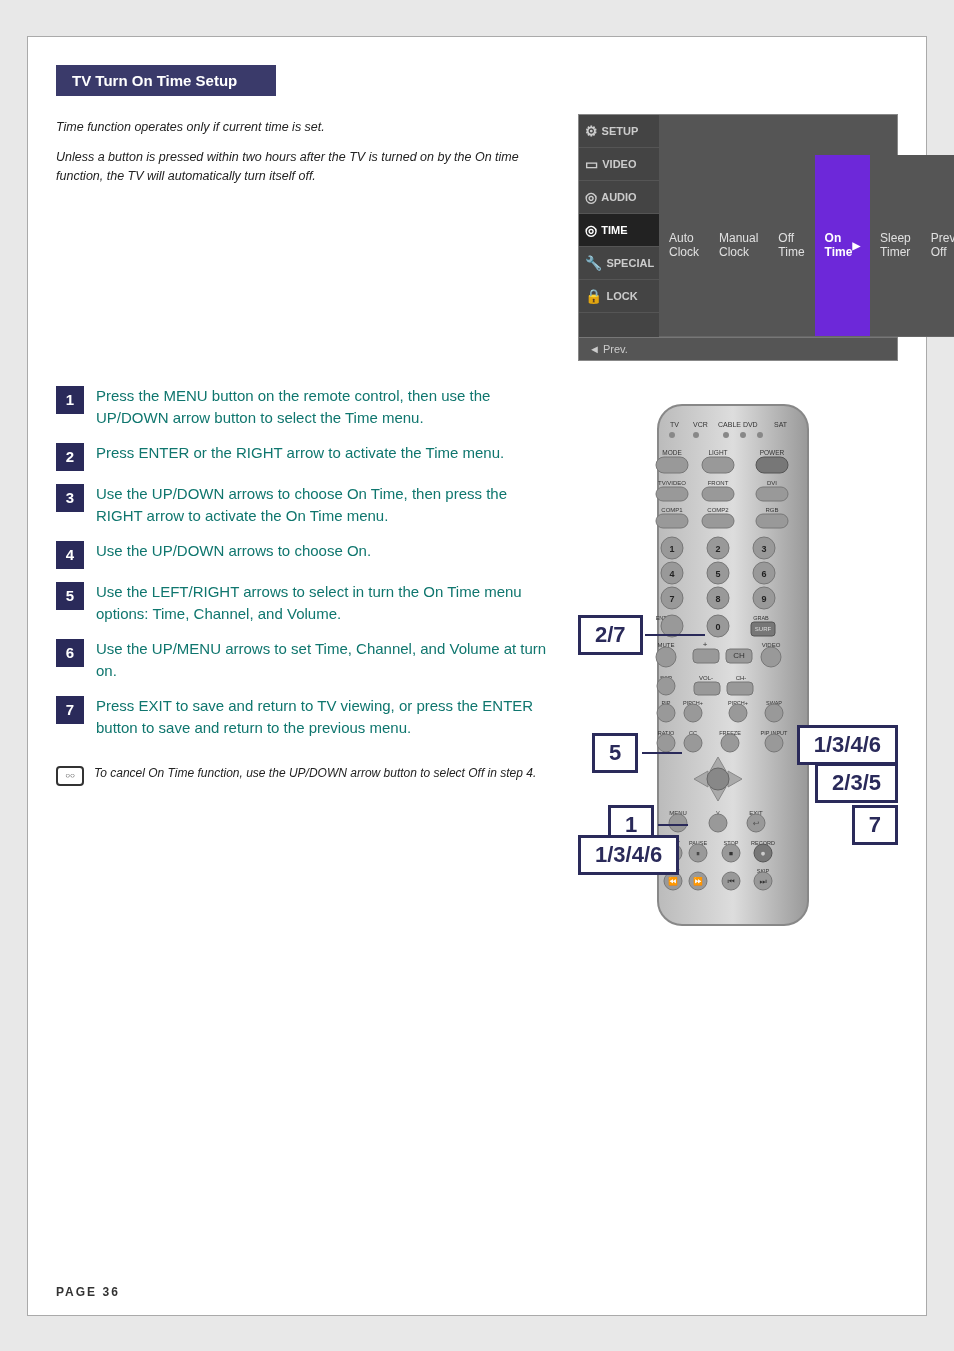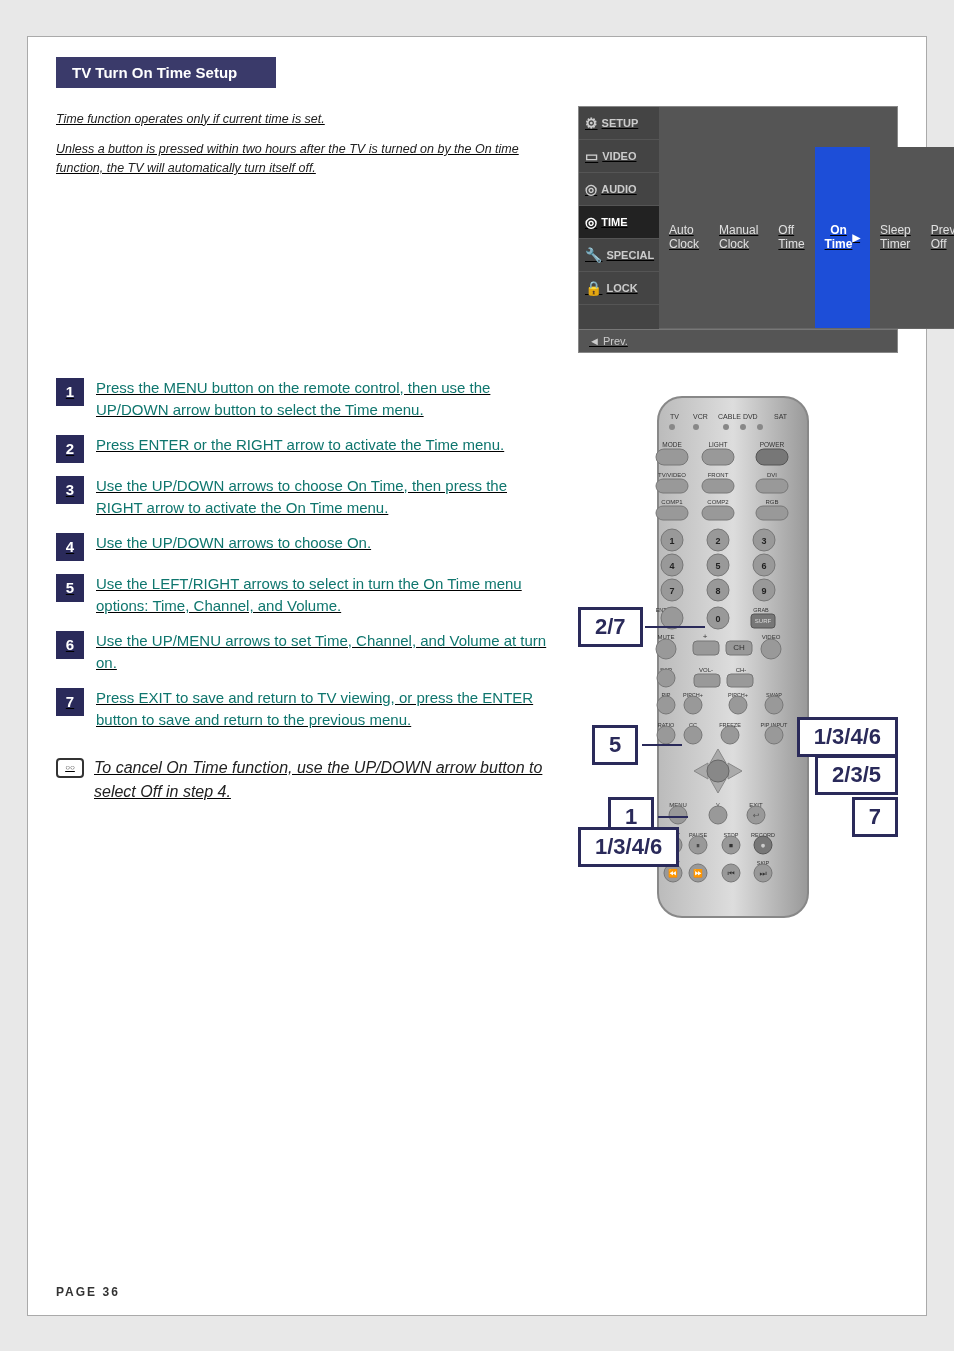--- a/index.html
+++ b/index.html
@@ -10,23 +10,22 @@
       min-height: 1351px;
       display: flex;
       align-items: center;
       justify-content: center;
     }
     .page {
       width: 900px;
       min-height: 1280px;
       background: #fff;
       border: 1.5px solid #aaa;
-      padding: 20px 28px 28px 28px;
+      padding: 28px 28px 28px 28px;
       position: relative;
-      text-decoration: underline;
     }
     .page-header {
       background: #3a3a6a;
       color: #fff;
       font-size: 15px;
       font-weight: bold;
       padding: 7px 16px;
       margin-bottom: 18px;
       display: inline-block;
       min-width: 220px;
@@ -98,22 +97,21 @@
       cursor: pointer;
       display: flex;
       align-items: center;
       justify-content: space-between;
     }
     .menu-main-item.highlighted {
       color: #fff;
       font-weight: bold;
     }
     .menu-main-item.active-item {
-      background: #1d4ed8;
-      text-align: center;
+      background: #6d28d9;
     }
     .menu-main-item .arrow {
       font-size: 10px;
     }
     .menu-submenu {
       background: #c2410c;
       flex: 1;
       display: flex;
       flex-direction: column;
       padding: 6px 8px;
@@ -215,21 +213,21 @@
       display: flex;
       align-items: center;
       justify-content: center;
       font-size: 8px;
       flex-shrink: 0;
       color: #333;
       margin-top: 2px;
     }
     .note-text {
       font-style: italic;
-      font-size: 16px;
+      font-size: 12px;
       color: #222;
       line-height: 1.5;
     }
     .page-footer {
       position: absolute;
       bottom: 16px;
       left: 28px;
       font-size: 12px;
       font-weight: bold;
       color: #333;

